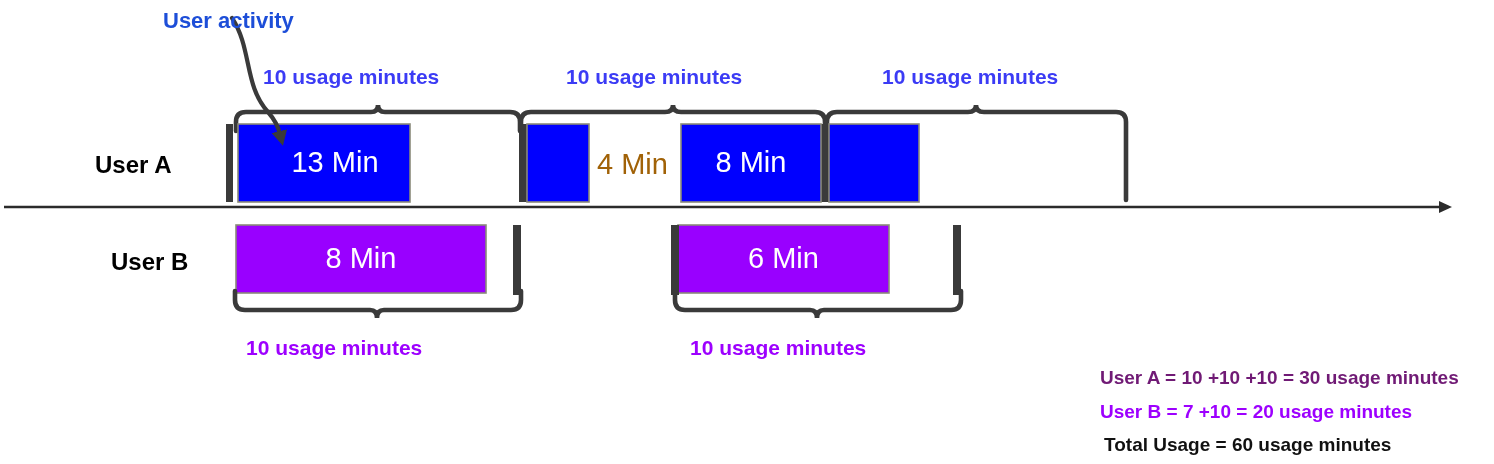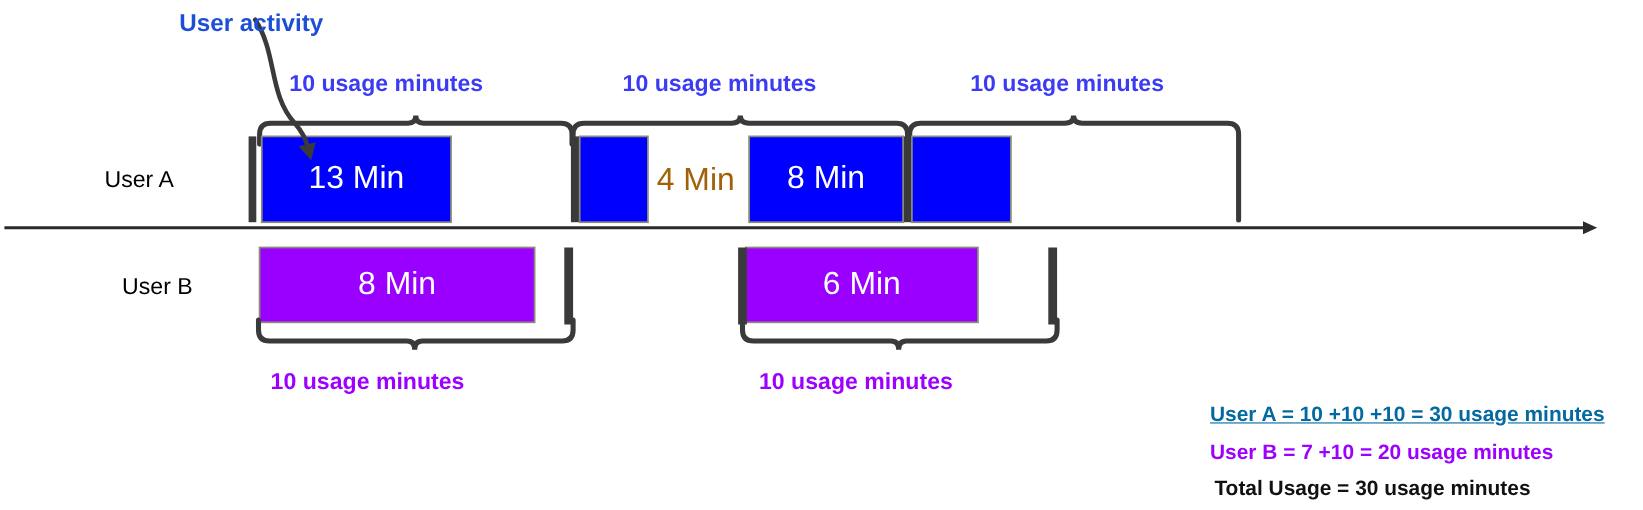--- a/index.html
+++ b/index.html
@@ -23,23 +23,23 @@
     width: 1494px;
     height: 464px;
   }
   .lbl {
     position: absolute;
     white-space: nowrap;
     font-weight: bold;
     line-height: 1;
   }
   .row-label {
-    font-size: 21px;
+    font-size: 24px;
     color: #000000;
-    font-weight: normal;
+    font-weight: bold;
   }
   .brace-label-a {
     font-size: 21px;
     color: #3b3bf5;
     font-weight: bold;
   }
   .brace-label-b {
     font-size: 21px;
     color: #9d00ff;
     font-weight: bold;
@@ -69,21 +69,21 @@
     white-space: nowrap;
     line-height: 1;
   }
   .legend-line {
     position: absolute;
     font-size: 19px;
     font-weight: bold;
     white-space: nowrap;
     line-height: 1;
   }
-  .legend-a { color: #0369a1; text-decoration: underline; }
+  .legend-a { color: #701a75; }
   .legend-b { color: #9d00ff; }
   .legend-t { color: #111111; }
 </style>
 </head>
 <body>
 
 <div id="stage">
 
   <svg id="vec" viewBox="0 0 1494 464">
     <defs>
@@ -138,24 +138,24 @@
   <div class="lbl row-label" style="left:95px; top:153px;">User A</div>
   <div class="lbl row-label" style="left:111px; top:250px;">User B</div>
 
   <div class="lbl brace-label-a" style="left:263px; top:66px;">10 usage minutes</div>
   <div class="lbl brace-label-a" style="left:566px; top:66px;">10 usage minutes</div>
   <div class="lbl brace-label-a" style="left:882px; top:66px;">10 usage minutes</div>
 
   <div class="lbl brace-label-b" style="left:246px; top:337px;">10 usage minutes</div>
   <div class="lbl brace-label-b" style="left:690px; top:337px;">10 usage minutes</div>
 
-  <div class="bar-text" style="left:238px; top:148px; width:172px;">13 Min</div>
+  <div class="bar-text" style="left:238px; top:148px; width:172px;padding-left:11px;">13 Min</div>
   <div class="bar-text" style="left:681px; top:148px; width:140px;">8 Min</div>
   <div class="gap-text" style="left:597px; top:150px;">4 Min</div>
 
   <div class="bar-text" style="left:236px; top:244px; width:250px;">8 Min</div>
   <div class="bar-text" style="left:678px; top:244px; width:211px;">6 Min</div>
 
   <div class="legend-line legend-a" style="left:1100px; top:368px;">User A = 10 +10 +10 = 30 usage minutes</div>
   <div class="legend-line legend-b" style="left:1100px; top:402px;">User B = 7 +10 = 20 usage minutes</div>
-  <div class="legend-line legend-t" style="left:1104px; top:435px;">Total Usage = 30 usage minutes</div>
+  <div class="legend-line legend-t" style="left:1104px; top:435px;">Total Usage = 60 usage minutes</div>
 
 </div>
 
 </body></html>

